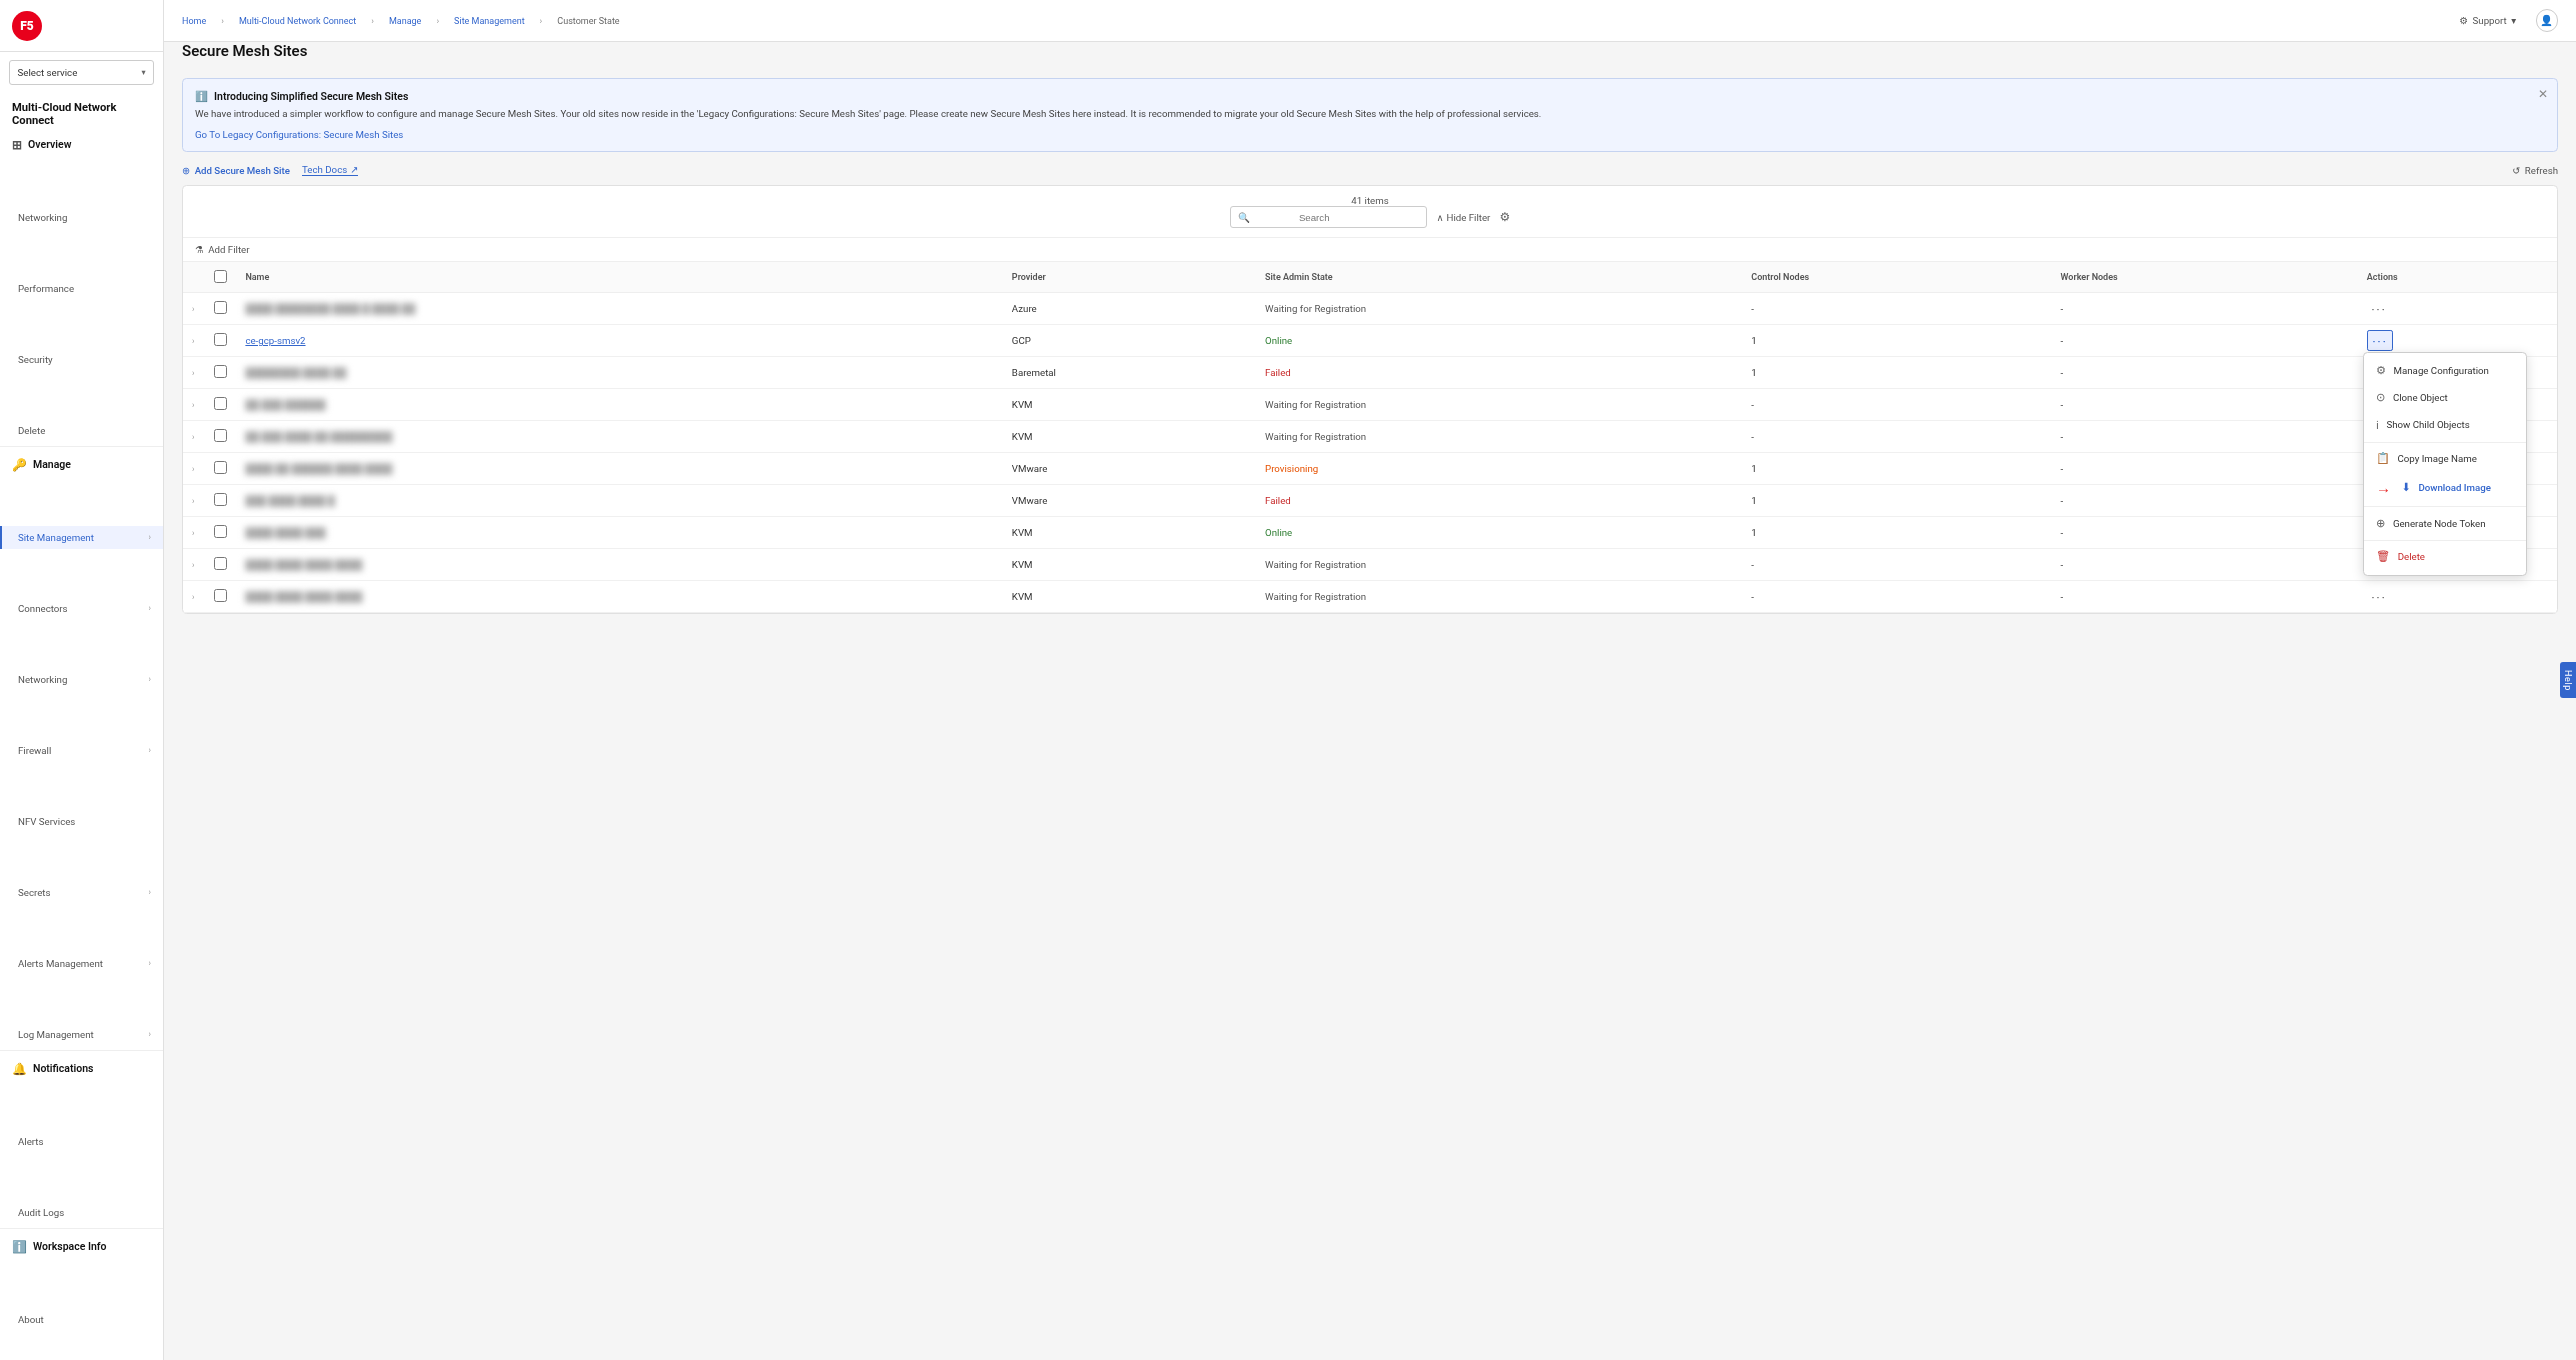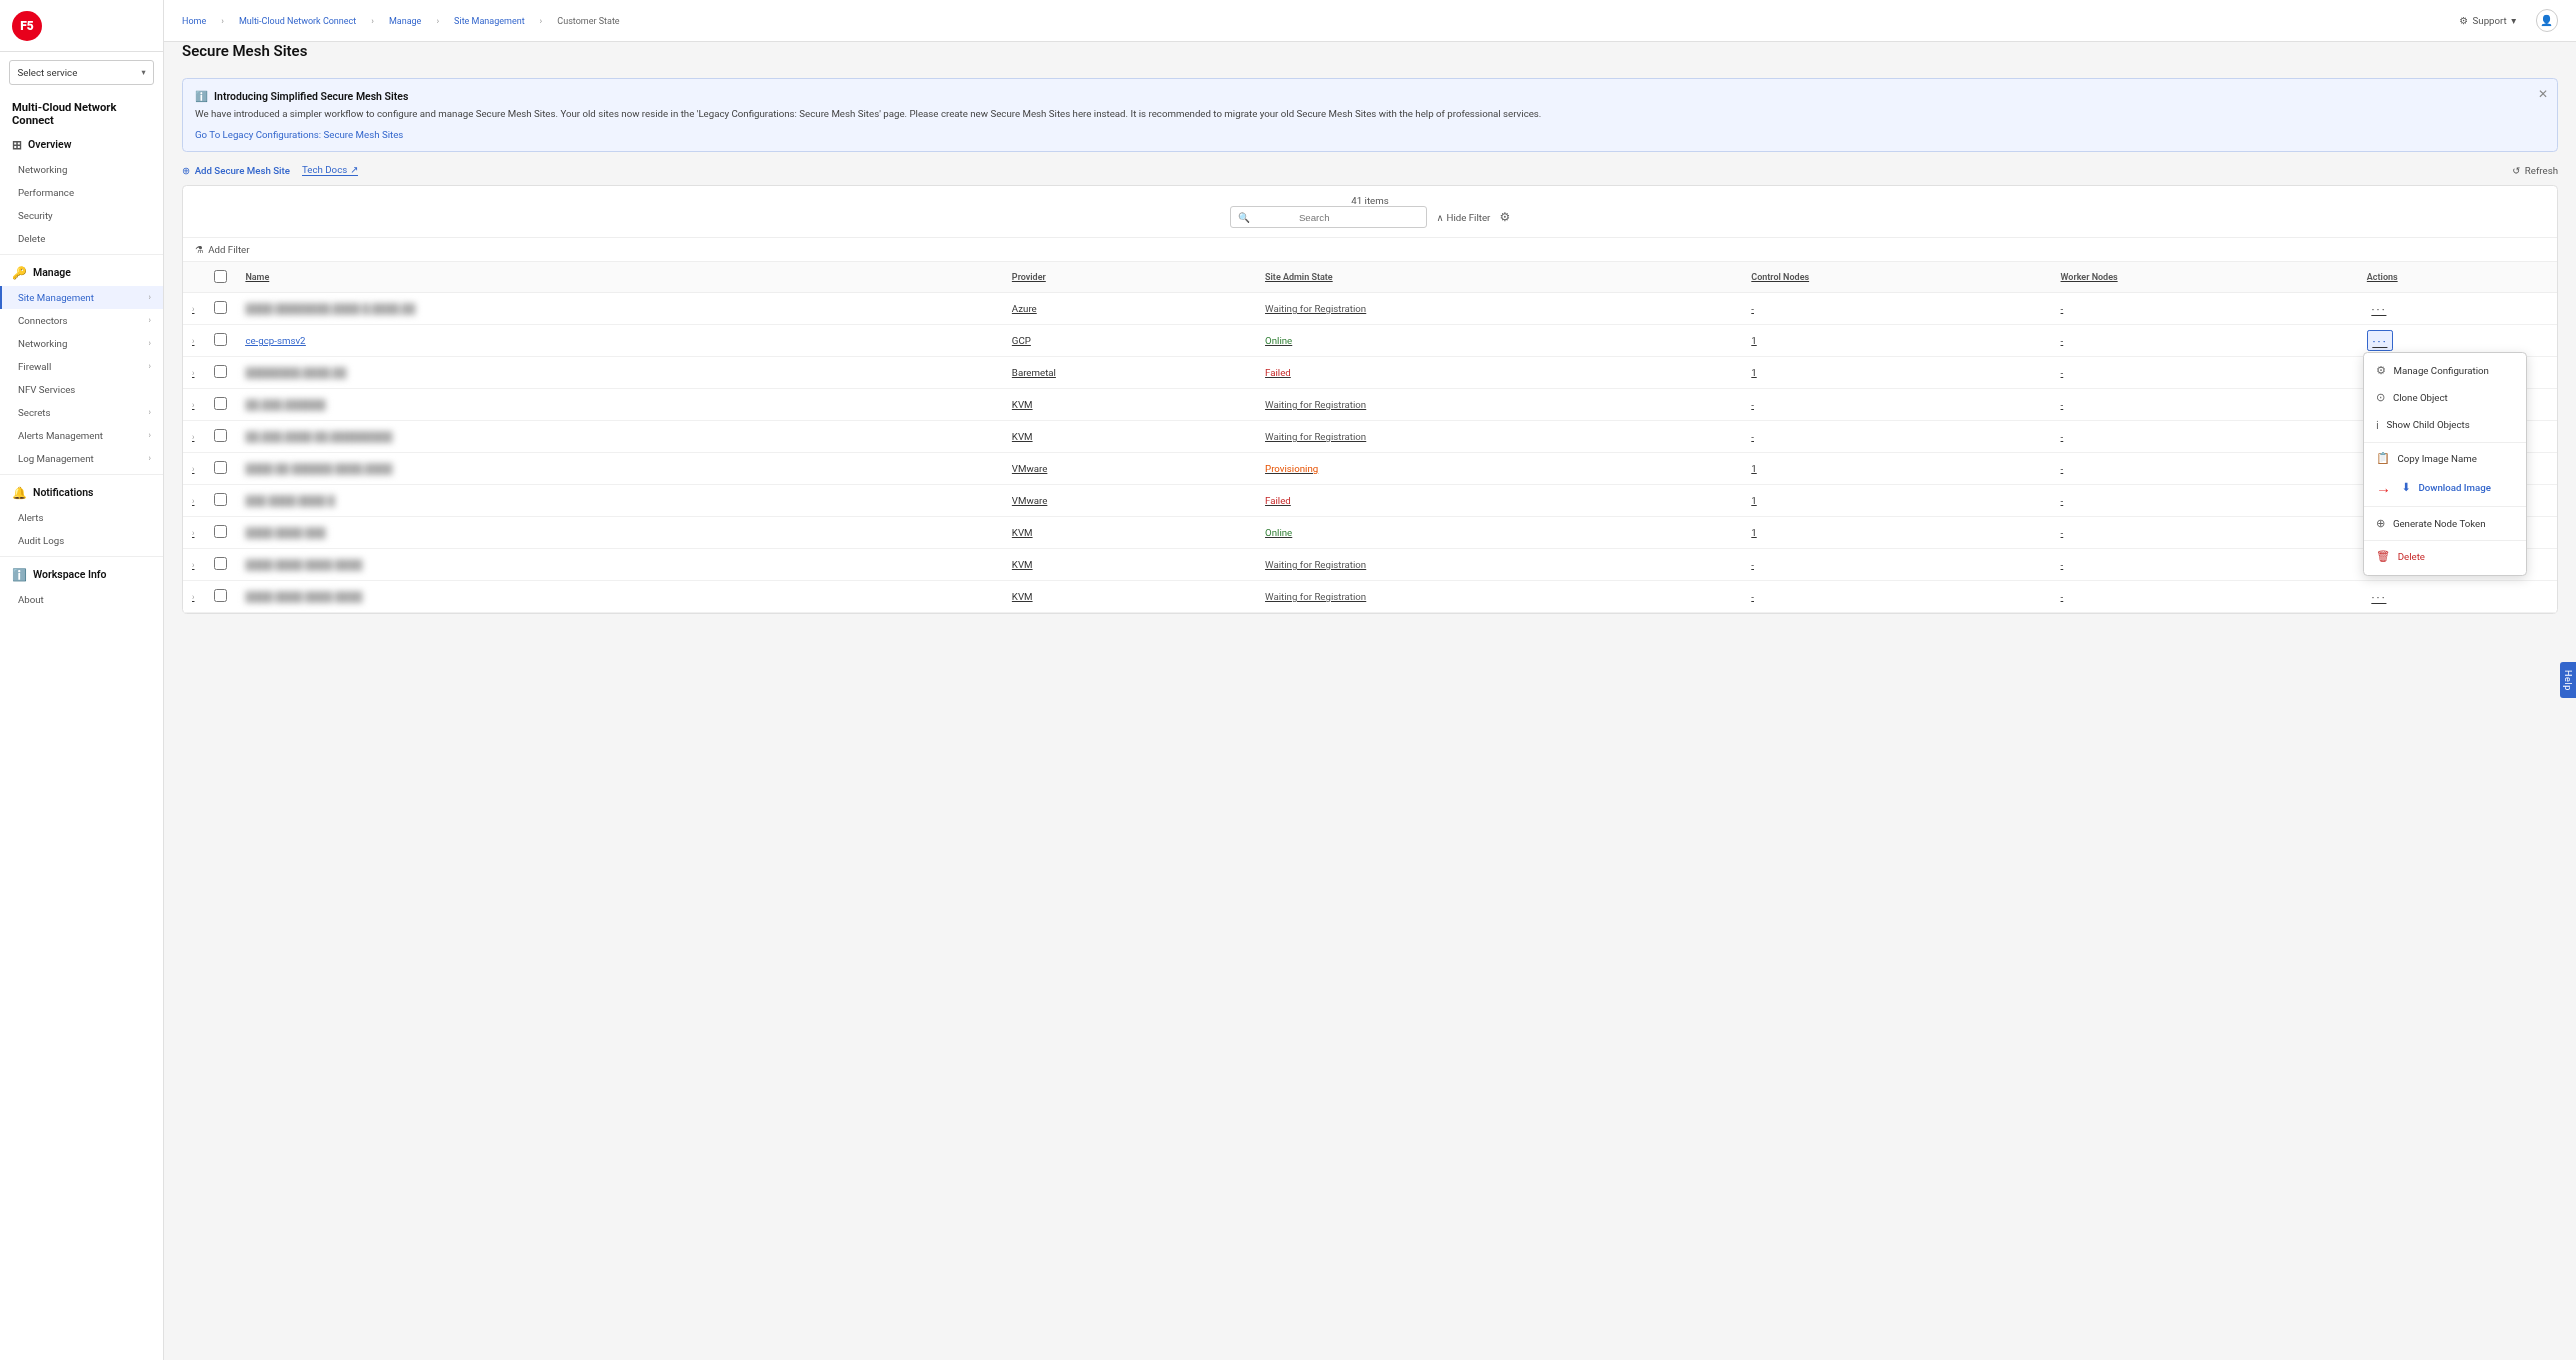--- a/index.html
+++ b/index.html
@@ -89,21 +89,21 @@
     .menu-item.highlighted .mi-icon { color: #3366cc; }
     .menu-item.delete-item { color: #c62828; }
     .menu-item.delete-item .mi-icon { color: #c62828; }
     .menu-divider { border: none; border-top: 0.7px solid #eee; margin: 3px 0; }
 
     
     #help-tab { position: fixed; right: 0; top: 50%; transform: translateY(-50%); background: #3366cc; color: #fff; writing-mode: vertical-rl; text-orientation: mixed; font-size: 9px; padding: 7.5px 3px; border-radius: 3px 0 0 3px; cursor: pointer; letter-spacing: 0.7px; }
 
     
     .sidebar-nav-item.active::before { content: ''; display: block; width: 2.2px; height: 100%; background: #3366cc; position: absolute; left: 0; }
-    .sidebar-nav-item { position: relative; }
+    .sidebar-nav-item { position: relative; margin-top: 48px; }
   </style>
 </head>
 <body>
 
 <div id="sidebar">
   <div id="sidebar-logo">
     <div class="f5-logo">F5</div>
   </div>
 
   <div id="service-select">
@@ -266,21 +266,21 @@
         </div>
       </div>
 
       <div id="filter-row">
         <div class="add-filter-btn">
           <span>⚗</span>
           <span>Add Filter</span>
         </div>
       </div>
 
-      <div style="position:relative;text-decoration:underline;">
+      <div style="position:relative;">
         <table>
           <thead>
             <tr>
               <th></th>
               <th><input type="checkbox" style=""></th>
               <th>Name</th>
               <th>Provider</th>
               <th>Site Admin State</th>
               <th>Control Nodes</th>
               <th>Worker Nodes</th>

